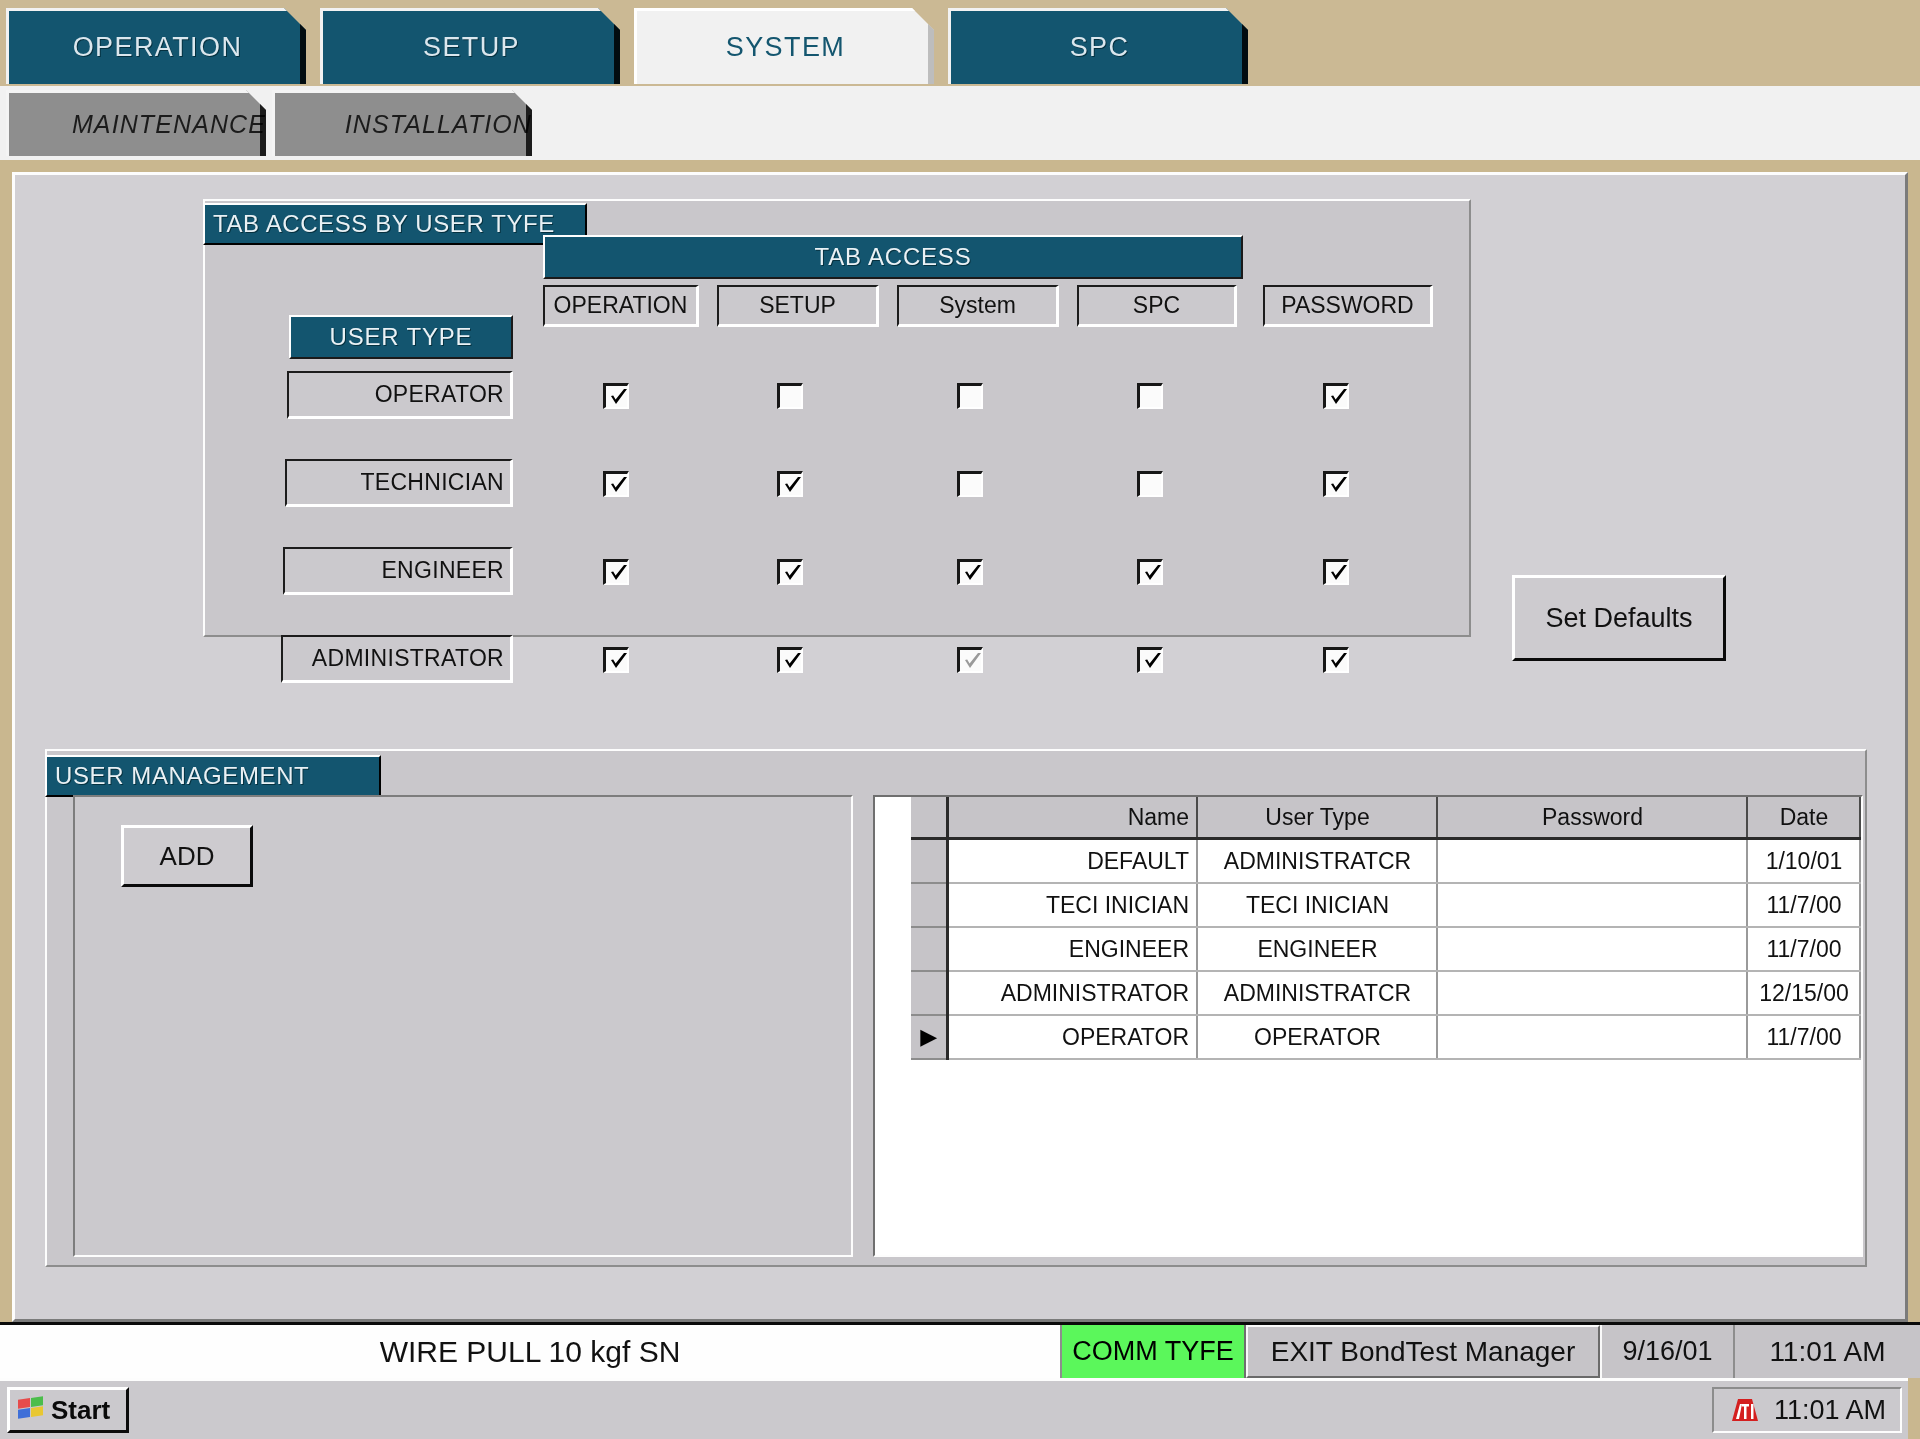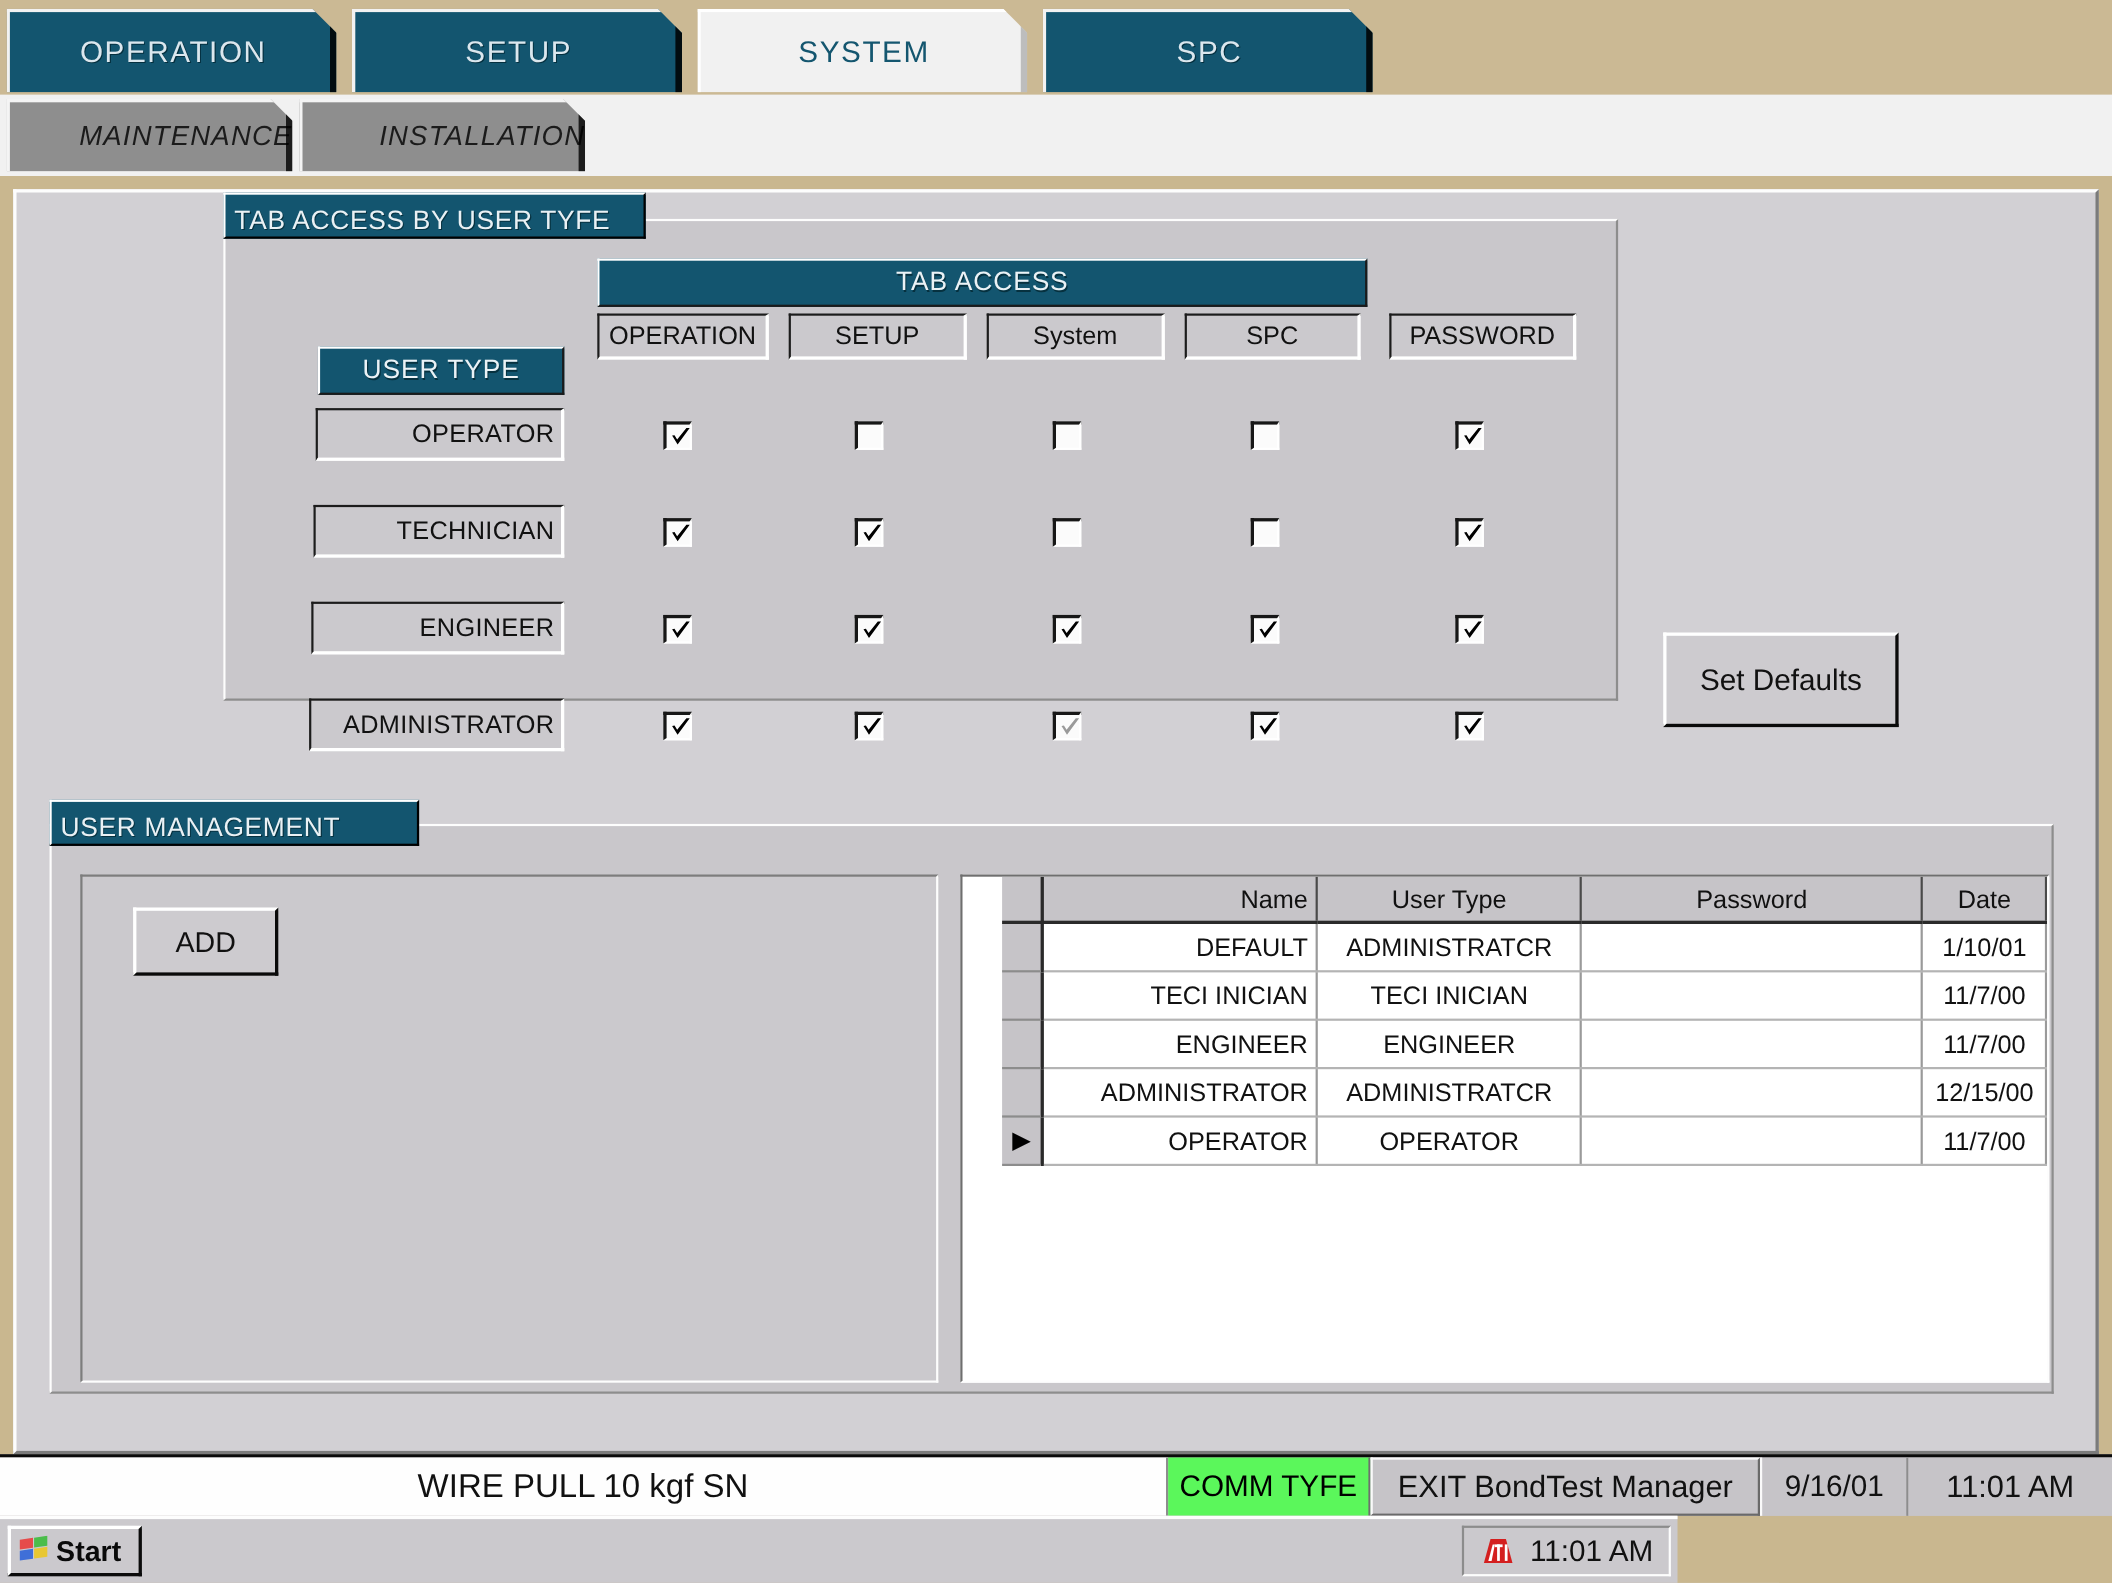--- a/index.html
+++ b/index.html
@@ -57,25 +57,26 @@
     border-right:3px solid #7b7b7b;border-bottom:3px solid #7b7b7b;
     box-sizing:border-box;
   }
 
   
   .group{position:absolute;box-sizing:border-box;background:#c9c7cb;
     border-top:2px solid #fdfdfd;border-left:2px solid #fdfdfd;
     border-right:2px solid #8d8d8d;border-bottom:2px solid #8d8d8d;}
   .grouptitle{
     position:absolute;background:#13556f;color:#e9f1f5;
-    font-size:24px;letter-spacing:.6px;display:flex;align-items:flex-end;
+    font-size:24px;letter-spacing:.6px;display:flex;align-items:center;
     padding-left:8px;box-sizing:border-box;
     border-top:2px solid #ffffff;border-left:2px solid #ffffff;
     border-right:2px solid #000;border-bottom:2px solid #000;
     text-shadow:1px 1px 0 #06313f;
+    margin-top:28px;
   }
 
   
   .bluebar{
     background:#13556f;color:#eaf2f6;display:flex;align-items:center;justify-content:center;
     font-size:24px;letter-spacing:.8px;box-sizing:border-box;
     border-top:2px solid #ffffff;border-left:2px solid #ffffff;
     border-right:2px solid #1a1a1a;border-bottom:2px solid #1a1a1a;
     text-shadow:1px 1px 0 #06313f;
   }
@@ -151,21 +152,21 @@
   .sb-exit{flex:0 0 354px;background:#c6c4c8;display:flex;align-items:center;justify-content:center;
      font-size:28px;color:#111;box-sizing:border-box;
      border-top:2px solid #fafafa;border-left:2px solid #fafafa;
      border-right:2px solid #6a6a6a;border-bottom:2px solid #6a6a6a;}
   .sb-date{flex:0 0 135px;background:#c6c4c8;display:flex;align-items:center;justify-content:center;
      font-size:27px;color:#111;box-sizing:border-box;border-right:2px solid #8d8d8d;border-left:2px solid #fafafa;}
   .sb-time{flex:1;background:#c6c4c8;display:flex;align-items:center;justify-content:center;
      font-size:28px;color:#111;}
 
   
-  .taskbar{position:absolute;left:0;top:1378px;width:1525px;height:61px;background:#cbc9cd;
+  .taskbar{position:absolute;left:0;top:1378px;width:1908px;height:61px;background:#cbc9cd;
      border-top:3px solid #fdfdfd;box-sizing:border-box;}
   .startbtn{position:absolute;left:7px;top:6px;width:122px;height:46px;background:#cbc9cd;
      border-top:3px solid #ffffff;border-left:3px solid #ffffff;
      border-right:3px solid #0b0b0b;border-bottom:3px solid #0b0b0b;
      box-sizing:border-box;display:flex;align-items:center;gap:5px;padding-left:6px;
      font-size:26px;font-weight:bold;color:#0a0a0a;}
   .tray{position:absolute;right:6px;top:6px;height:46px;background:#cbc9cd;
      border-top:2px solid #8c8c8c;border-left:2px solid #8c8c8c;
      border-right:2px solid #fdfdfd;border-bottom:2px solid #fdfdfd;
      box-sizing:border-box;display:flex;align-items:center;gap:12px;padding:0 14px;

